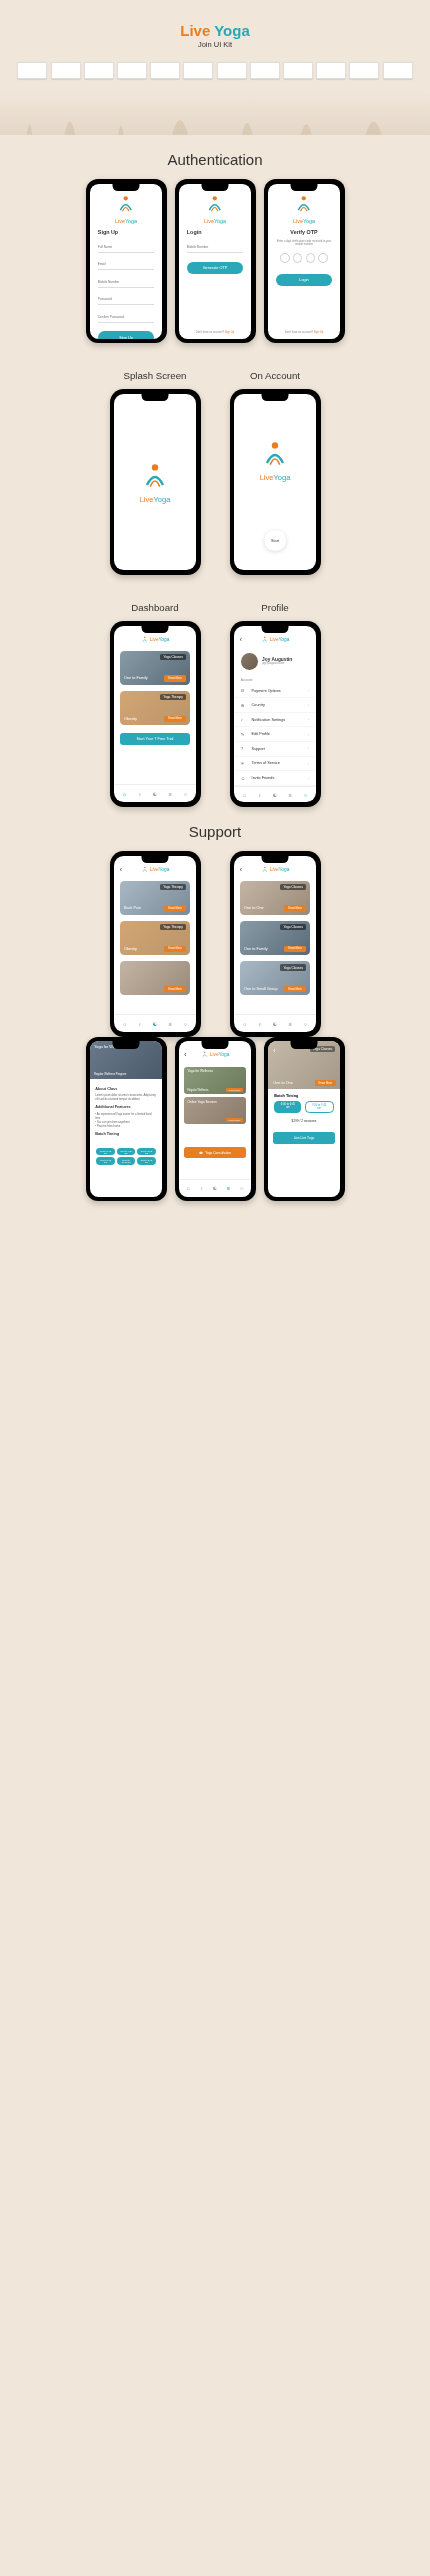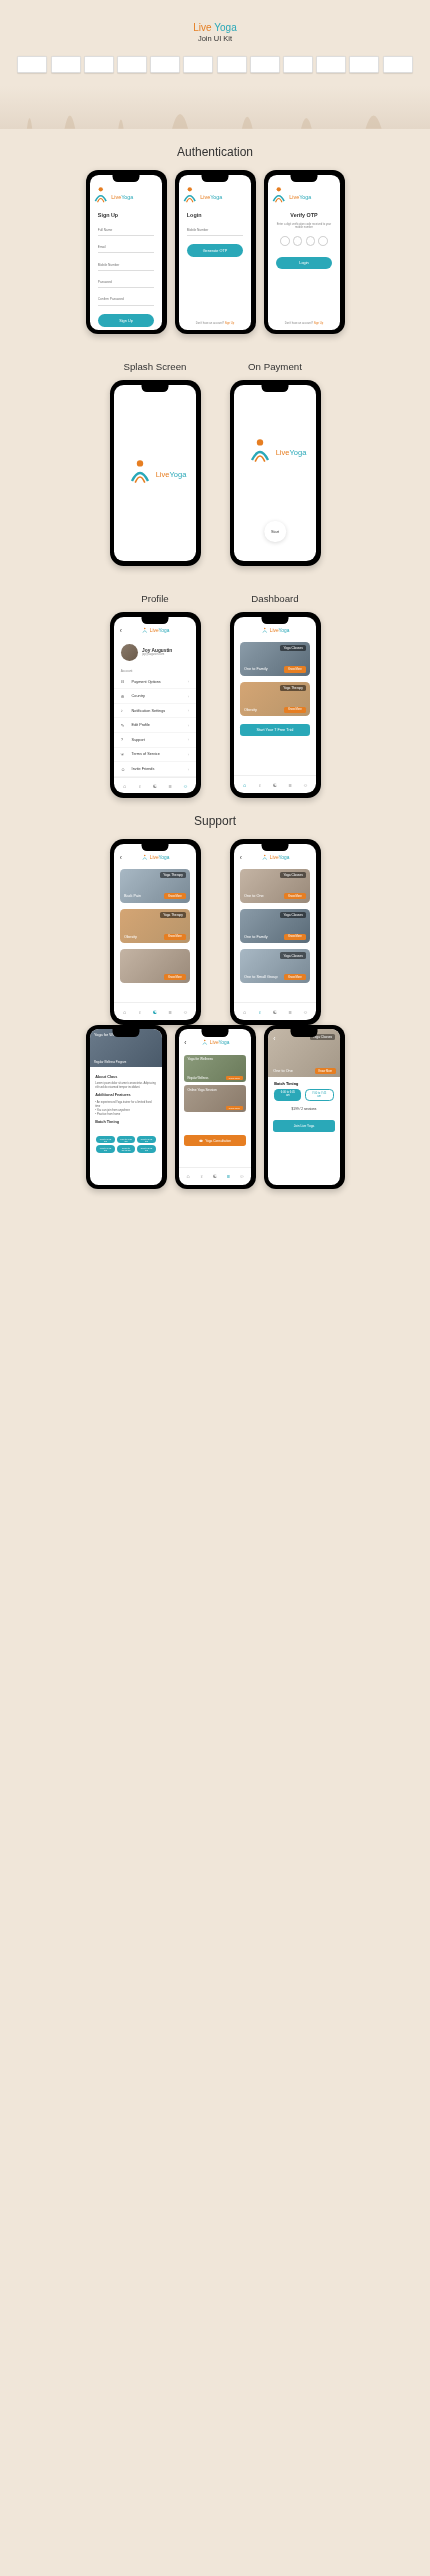--- a/index.html
+++ b/index.html
@@ -1,37 +1,37 @@
 <!DOCTYPE html>
 <html style="font-size:8.6px"><head>
 <meta charset="utf-8">
 <style>
 *{margin:0;padding:0;box-sizing:border-box;font-family:-apple-system,BlinkMacSystemFont,sans-serif}
 body{background:#f0e6d9;width:430px}
 .page{padding:10.8px 0}
 .header{text-align:center;padding:10.8px 0 5.4px}
-.header h1{font-size:10px;font-weight:400}
+.header h1{font-size:15px;font-weight:700}
 .header h1 .live{color:#e67e22}
 .header h1 .yoga{color:#2aa8b8}
 .header .sub{font-size:7.5px;color:#333;margin-top:1.1px}
 .thumbs{display:flex;gap:3.2px;justify-content:center;padding:8px 5.4px;flex-wrap:wrap}
 .thumb{width:30px;height:17px;background:#fff;border-radius:1.6px;border:0.5px solid #ddd;box-shadow:0 0.5px 1.1px rgba(0,0,0,0.1)}
 .silhouette{height:43px;background:linear-gradient(transparent,rgba(200,180,160,0.3));margin:5.4px 0 16px;position:relative}
 .silhouette svg{position:absolute;bottom:0;width:100%;height:38px;opacity:0.3}
-.section-title{text-align:center;font-size:12px;color:#333;margin:16px 0 10.8px;font-weight:500}
+.section-title{text-align:center;font-size:15px;color:#333;margin:16px 0 10.8px;font-weight:500}
 .phones{display:flex;gap:8px;justify-content:center;padding:0 10.8px;flex-wrap:wrap}
 .phones-2{display:flex;gap:29px;justify-content:center;padding:0 19px}
 .col{display:flex;flex-direction:column;align-items:center}
 .col-title{font-size:9.7px;color:#333;margin-bottom:8px;font-weight:500}
 .phone{width:81px;height:164px;background:#000;border-radius:12px;padding:4.3px;position:relative;box-shadow:0 2.2px 6.5px rgba(0,0,0,0.2)}
 .phone-lg{width:91px;height:186px;border-radius:13.5px;padding:4.8px}
 .notch{position:absolute;top:4.3px;left:50%;transform:translateX(-50%);width:27px;height:7.5px;background:#000;border-radius:0 0 5.4px 5.4px;z-index:2}
 .screen{width:100%;height:100%;background:#fff;border-radius:8.6px;overflow:hidden;position:relative;display:flex;flex-direction:column}
 .phone-lg .screen{border-radius:9.7px}
-.logo{display:flex;flex-direction:row;align-items:center;padding:10.8px 0 5.4px}
+.logo{display:flex;flex-direction:column;align-items:center;padding:10.8px 0 5.4px}
 .logo svg{width:21.5px;height:21.5px}
 .logo-text{font-size:5.4px;margin-top:2.2px}
 .logo-text .l1{color:#e67e22}
 .logo-text .l2{color:#2aa8b8}
 .form{padding:0 8px;flex:1}
 .form-title{font-size:5.4px;font-weight:600;color:#333;margin-bottom:4.3px}
 .form-sub{font-size:2.7px;color:#888;margin-bottom:4.3px;line-height:1.3}
 .input{width:100%;border:none;border-bottom:0.5px solid #ddd;padding:3.2px 0;font-size:3.2px;margin-bottom:4.3px;outline:none;color:#999}
 .btn{width:100%;padding:4.3px;border:none;border-radius:8px;font-size:3.8px;font-weight:500;cursor:pointer;margin-top:4.3px}
 .btn-primary{background:#2aa8b8;color:#fff}
@@ -212,41 +212,76 @@
                   <path d="M10,30 Q20,10 30,30" stroke="#2aa8b8" stroke-width="3" fill="none"></path>
                   <path d="M14,32 Q20,18 26,32" stroke="#e67e22" stroke-width="2" fill="none"></path>
                 </svg>
               <div class="logo-text"><span class="l1">Live</span><span class="l2">Yoga</span></div>
             </div>
           </div>
         </div>
       </div>
     </div>
     <div class="col">
-      <div class="col-title">On Payment</div>
+      <div class="col-title">On Account</div>
       <div class="phone phone-lg">
         <div class="notch"></div>
         <div class="screen">
           <div class="splash" style="margin-top:-21.5px">
             <div class="logo">
               <svg viewBox="0 0 40 40">
                   <circle cx="20" cy="8" r="4" fill="#e67e22"></circle>
                   <path d="M10,30 Q20,10 30,30" stroke="#2aa8b8" stroke-width="3" fill="none"></path>
                   <path d="M14,32 Q20,18 26,32" stroke="#e67e22" stroke-width="2" fill="none"></path>
                 </svg>
               <div class="logo-text"><span class="l1">Live</span><span class="l2">Yoga</span></div>
             </div>
           </div>
           <button class="start-btn">Start</button>
         </div>
       </div>
     </div>
   </div>
 
   <div class="phones-2" style="margin-top:27px">
+    <div class="col">
+      <div class="col-title">Dashboard</div>
+      <div class="phone phone-lg">
+        <div class="notch"></div>
+        <div class="screen">
+          <div class="app-header">
+            <svg viewBox="0 0 40 40">
+                <circle cx="20" cy="8" r="4" fill="#e67e22"></circle>
+                <path d="M10,30 Q20,10 30,30" stroke="#2aa8b8" stroke-width="3" fill="none"></path>
+              </svg>
+            <span class="ht"><span class="l1" style="color:#e67e22">Live</span><span class="l2" style="color:#2aa8b8">Yoga</span></span>
+          </div>
+          <div class="card">
+            <div class="card-img"></div>
+            <div class="card-label">Yoga Classes</div>
+            <div class="card-title">One to Family</div>
+            <button class="card-btn">Know More</button>
+          </div>
+          <div class="card">
+            <div class="card-img c2"></div>
+            <div class="card-label">Yoga Therapy</div>
+            <div class="card-title">Obesity</div>
+            <button class="card-btn">Know More</button>
+          </div>
+          <button class="trial-btn">Start Your 7 Free Trial</button>
+          <div class="bottom-nav">
+            <div class="nav-item active">⌂</div>
+            <div class="nav-item">♀</div>
+            <div class="nav-item">☯</div>
+            <div class="nav-item">≡</div>
+            <div class="nav-item">☺</div>
+          </div>
+        </div>
+      </div>
+    </div>
     <div class="col">
       <div class="col-title">Profile</div>
       <div class="phone phone-lg">
         <div class="notch"></div>
         <div class="screen">
           <div class="app-header">
             <span class="back">‹</span>
             <svg viewBox="0 0 40 40">
                 <circle cx="20" cy="8" r="4" fill="#e67e22"></circle>
                 <path d="M10,30 Q20,10 30,30" stroke="#2aa8b8" stroke-width="3" fill="none"></path>
@@ -299,55 +334,20 @@
           <div class="bottom-nav">
             <div class="nav-item">⌂</div>
             <div class="nav-item">♀</div>
             <div class="nav-item">☯</div>
             <div class="nav-item">≡</div>
             <div class="nav-item active">☺</div>
           </div>
         </div>
       </div>
     </div>
-    <div class="col">
-      <div class="col-title">Dashboard</div>
-      <div class="phone phone-lg">
-        <div class="notch"></div>
-        <div class="screen">
-          <div class="app-header">
-            <svg viewBox="0 0 40 40">
-                <circle cx="20" cy="8" r="4" fill="#e67e22"></circle>
-                <path d="M10,30 Q20,10 30,30" stroke="#2aa8b8" stroke-width="3" fill="none"></path>
-              </svg>
-            <span class="ht"><span class="l1" style="color:#e67e22">Live</span><span class="l2" style="color:#2aa8b8">Yoga</span></span>
-          </div>
-          <div class="card">
-            <div class="card-img"></div>
-            <div class="card-label">Yoga Classes</div>
-            <div class="card-title">One to Family</div>
-            <button class="card-btn">Know More</button>
-          </div>
-          <div class="card">
-            <div class="card-img c2"></div>
-            <div class="card-label">Yoga Therapy</div>
-            <div class="card-title">Obesity</div>
-            <button class="card-btn">Know More</button>
-          </div>
-          <button class="trial-btn">Start Your 7 Free Trial</button>
-          <div class="bottom-nav">
-            <div class="nav-item active">⌂</div>
-            <div class="nav-item">♀</div>
-            <div class="nav-item">☯</div>
-            <div class="nav-item">≡</div>
-            <div class="nav-item">☺</div>
-          </div>
-        </div>
-      </div>
-    </div>
   </div>
 
   <h2 class="section-title">Support</h2>
   <div class="phones-2">
     <div class="phone phone-lg">
       <div class="notch"></div>
       <div class="screen">
         <div class="app-header">
           <span class="back">‹</span>
           <svg viewBox="0 0 40 40">

